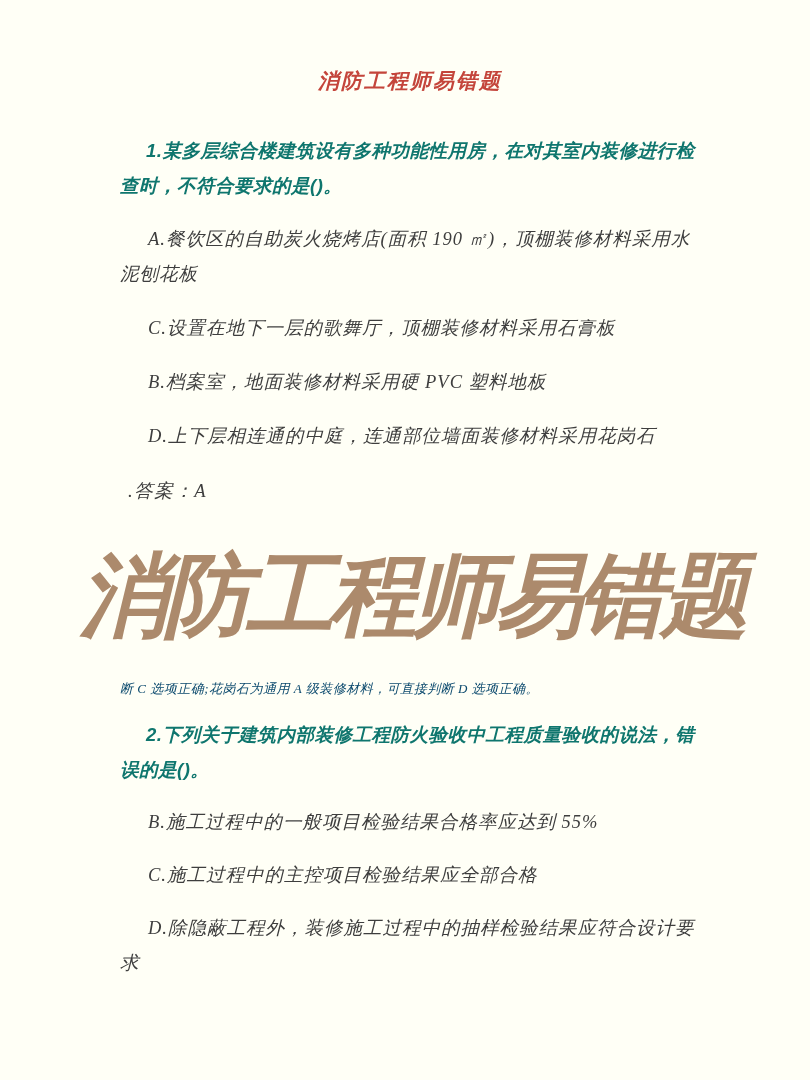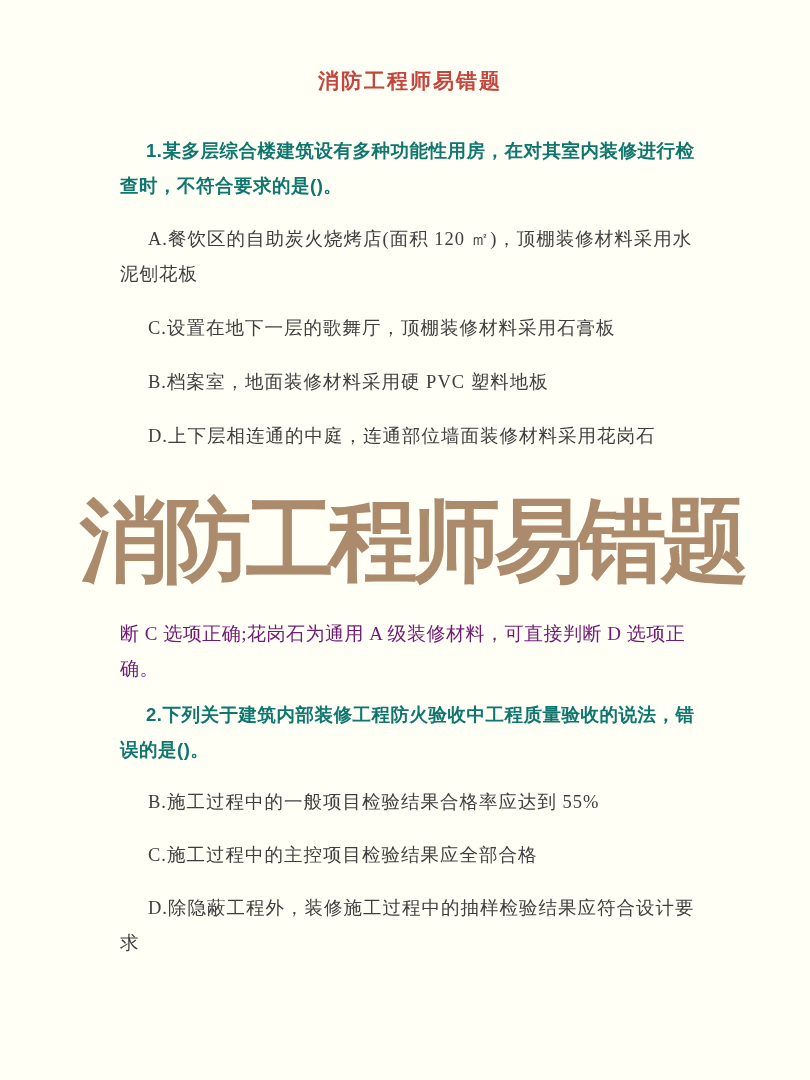--- a/index.html
+++ b/index.html
@@ -7,20 +7,21 @@
     width: 810px;
     font-family: "Liberation Serif", serif;
   }
   .page {
     position: relative;
     width: 810px;
     height: 1080px;
     background: #FFFFF6;
     color: #3E3E3E;
     overflow: hidden;
+    font-style: italic;
   }
   .content {
     padding: 66px 110px 0 120px;
   }
   .doc-title {
     text-align: center;
     font-family: "Liberation Sans", sans-serif;
     font-weight: bold;
     font-size: 21px;
     letter-spacing: 2px;
@@ -62,42 +63,43 @@
     font-weight: 900;
     font-size: 88px;
     line-height: 104px;
     letter-spacing: -5px;
     color: #AC8A6C;
     white-space: nowrap;
     transform: scaleY(1.04);
   }
   .fragment {
     margin-top: 24px;
-    font-size: 19px;
+    font-size: 13px;
     line-height: 35px;
     letter-spacing: 0.5px;
-    color: #701a75;
+    color: #0c4a6e;
   }
   .q2 .stem { margin-top: 11px; }
   .q2 .option { margin-top: 18px; }
 </style>
 </head>
 <body>
 
 <div class="page">
   <div class="content">
 
     <div class="doc-title">消防工程师易错题</div>
 
     <div class="q1">
       <p class="stem">1.某多层综合楼建筑设有多种功能性用房，在对其室内装修进行检查时，不符合要求的是()。</p>
-      <p class="option">A.餐饮区的自助炭火烧烤店(面积 120 ㎡)，顶棚装修材料采用水泥刨花板</p>
+      <p class="option">A.餐饮区的自助炭火烧烤店(面积 190 ㎡)，顶棚装修材料采用水泥刨花板</p>
       <p class="option">C.设置在地下一层的歌舞厅，顶棚装修材料采用石膏板</p>
       <p class="option">B.档案室，地面装修材料采用硬 PVC 塑料地板</p>
       <p class="option">D.上下层相连通的中庭，连通部位墙面装修材料采用花岗石</p>
+      <p class="answer">.答案：A</p>
     </div>
 
     <div class="watermark">消防工程师易错题</div>
 
     <p class="fragment">断 C 选项正确;花岗石为通用 A 级装修材料，可直接判断 D 选项正确。</p>
 
     <div class="q2">
       <p class="stem">2.下列关于建筑内部装修工程防火验收中工程质量验收的说法，错误的是()。</p>
       <p class="option">B.施工过程中的一般项目检验结果合格率应达到 55%</p>
       <p class="option">C.施工过程中的主控项目检验结果应全部合格</p>

